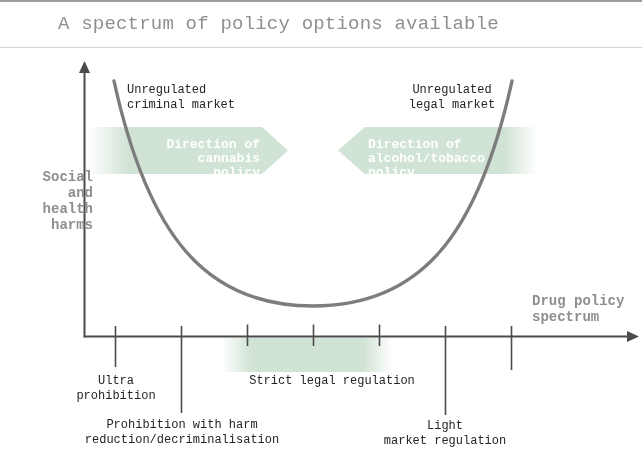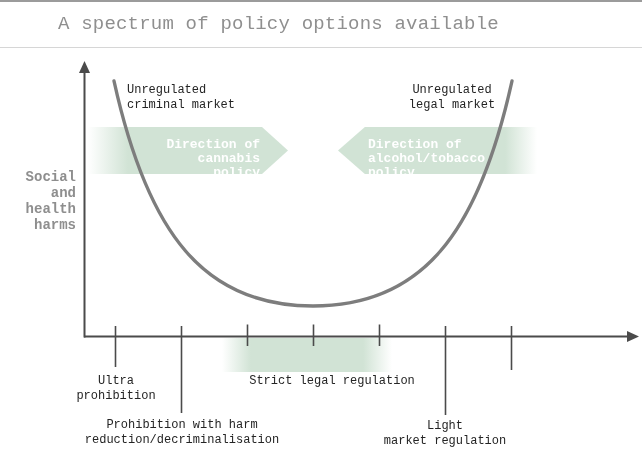--- a/index.html
+++ b/index.html
@@ -43,21 +43,21 @@
     position:absolute; z-index:3; font-size:12px; line-height:15px;
     color:#242424; white-space:pre-line;
   }
   .center { transform:translateX(-50%); text-align:center; }
 
   
   .glbl {
     position:absolute; z-index:3; font-size:14px; line-height:16px;
     font-weight:bold; color:#8e8e8e; white-space:pre-line;
   }
-  .glbl.right { text-align:right; }
+  .glbl.right { text-align:right;padding-left:17px; }
 </style>
 </head>
 <body>
 
 <div class="stage">
 
   <div class="top-rule"></div>
   <div class="title">A spectrum of policy options available</div>
   <div class="title-rule"></div>
 
@@ -94,20 +94,22 @@
 
   <div class="lbl" style="left:127px; top:83px;">Unregulated
 criminal market</div>
   <div class="lbl center" style="left:452px; top:83px;">Unregulated
 legal market</div>
 
   <div class="glbl right" style="left:0; top:169px; width:76px;">Social
 and
 health
 harms</div>
+  <div class="glbl" style="left:532px; top:293px;">Drug policy
+spectrum</div>
 
   <div class="lbl center" style="left:116px; top:374px;">Ultra
 prohibition</div>
   <div class="lbl center" style="left:182px; top:418px;">Prohibition with harm
 reduction/decriminalisation</div>
   <div class="lbl center" style="left:332px; top:374px;">Strict legal regulation</div>
   <div class="lbl center" style="left:445px; top:419px;">Light
 market regulation</div>
 
 </div>

